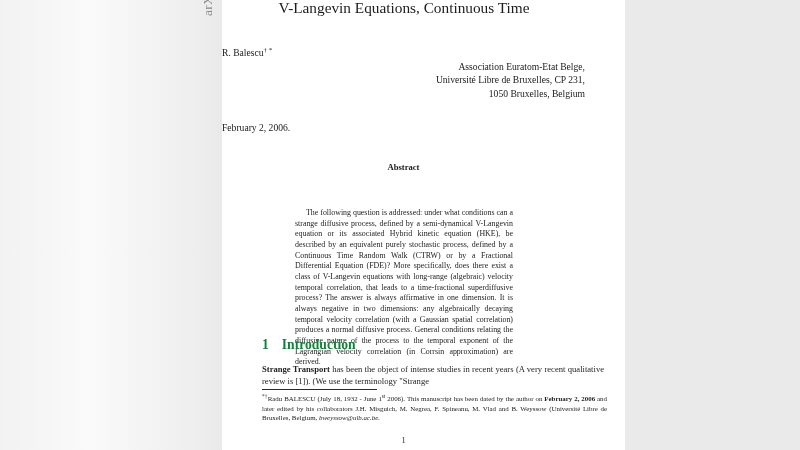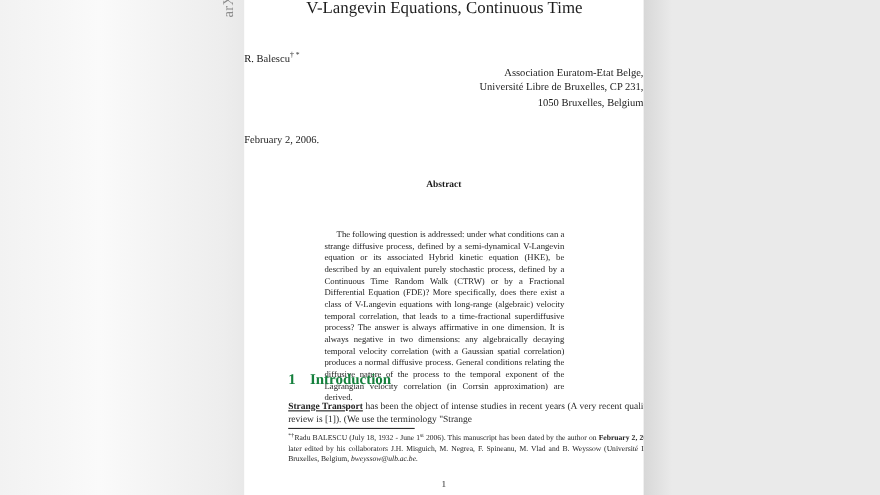--- a/index.html
+++ b/index.html
@@ -45,20 +45,21 @@
 
   
   .page {
     position: absolute;
     left: 222px;
     top: 0;
     width: 363px;
     height: 450px;
     background: #ffffff;
     overflow: hidden;
+    padding-left: 40px;
   }
 
   
   .arxiv-stamp {
     position: absolute;
     left: 0;
     top: 0;
     width: 222px;
     height: 450px;
   }
@@ -161,21 +162,21 @@
   .body-text {
     position: absolute;
     left: 40px;
     top: 364px;
     width: 342px;
     font-size: 8.6px;
     line-height: 11.6px;
     text-align: justify;
     color: #1f1f1f;
   }
-  .body-text b { font-weight: bold; text-decoration: underline; }
+  .body-text b { font-weight: bold; }
 
   .footnote-rule {
     position: absolute;
     left: 40px;
     top: 389px;
     width: 115px;
     height: 1px;
     background: #2a2a2a;
   }
 

